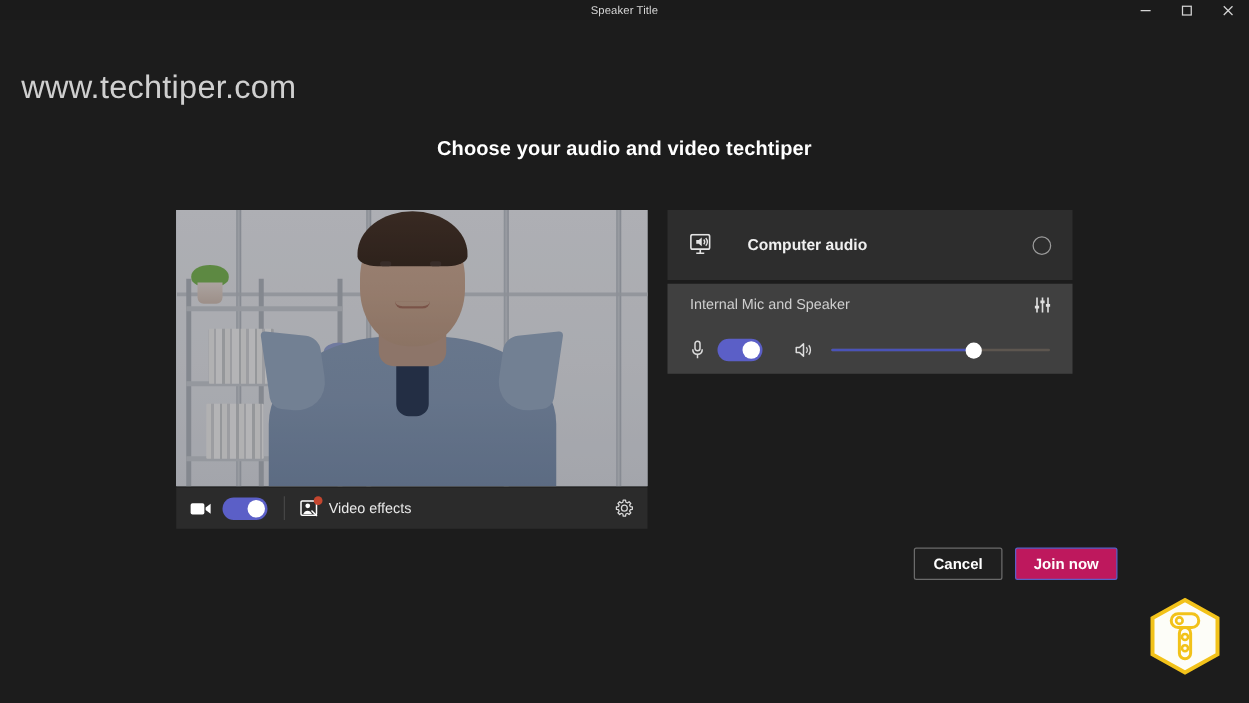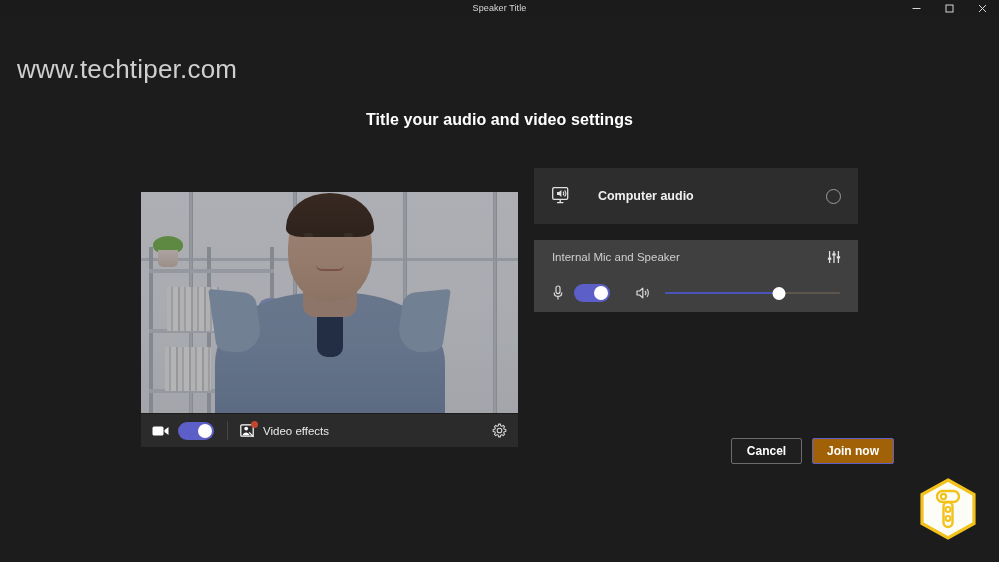--- a/index.html
+++ b/index.html
@@ -86,21 +86,20 @@
 
   .row-main {
     display: flex;
     align-items: flex-start;
     gap: 15px;
   }
 
   
   .video-card {
     width: 379px;
-    margin-top: 24px;
   }
   .video-preview {
     position: relative;
     width: 377px;
     height: 221px;
     overflow: hidden;
     background: #b9c0c8;
   }
   .vp-room {
     position: absolute;
@@ -332,21 +331,21 @@
     color: #d9d9d9;
     display: flex;
     align-items: center;
   }
 
   
   .audio-panel {
     width: 325px;
     display: flex;
     flex-direction: column;
-    gap: 16px;
+    gap: 3px;
   }
   .audio-option {
     height: 56px;
     background: #2d2d2d;
     display: flex;
     align-items: center;
     padding: 0 17px 0 18px;
   }
   .ao-icon {
     width: 24px;
@@ -451,21 +450,21 @@
     display: flex;
     align-items: center;
     justify-content: center;
   }
   .btn-cancel {
     background: #1f1f1f;
     color: #ffffff;
     border: 1px solid #6b6b6b;
   }
   .btn-join {
-    background: #a16207;
+    background: #be185d;
     color: #ffffff;
     border: 1px solid #5b5fc7;
   }
 
   
   .logo {
     position: absolute;
     right: 22px;
     bottom: 22px;
     width: 58px;
@@ -492,21 +491,21 @@
       <svg width="11" height="11" viewBox="0 0 11 11">
           <line x1="2" y1="2" x2="9" y2="9" stroke="currentColor" stroke-width="1"></line>
           <line x1="9" y1="2" x2="2" y2="9" stroke="currentColor" stroke-width="1"></line>
         </svg>
     </div>
   </div>
 </div>
 
 <div class="watermark">www.techtiper.com</div>
 
-<div class="heading">Title your audio and video settings</div>
+<div class="heading">Choose your audio and video techtiper</div>
 
 <div class="stage">
   <div class="row-main">
 
     <div class="video-card">
       <div class="video-preview">
         <div class="vp-room"></div>
         <div class="vp-window-frame">
           <div class="vp-mullion" style="left:48px;"></div>
           <div class="vp-mullion" style="left:152px;"></div>

